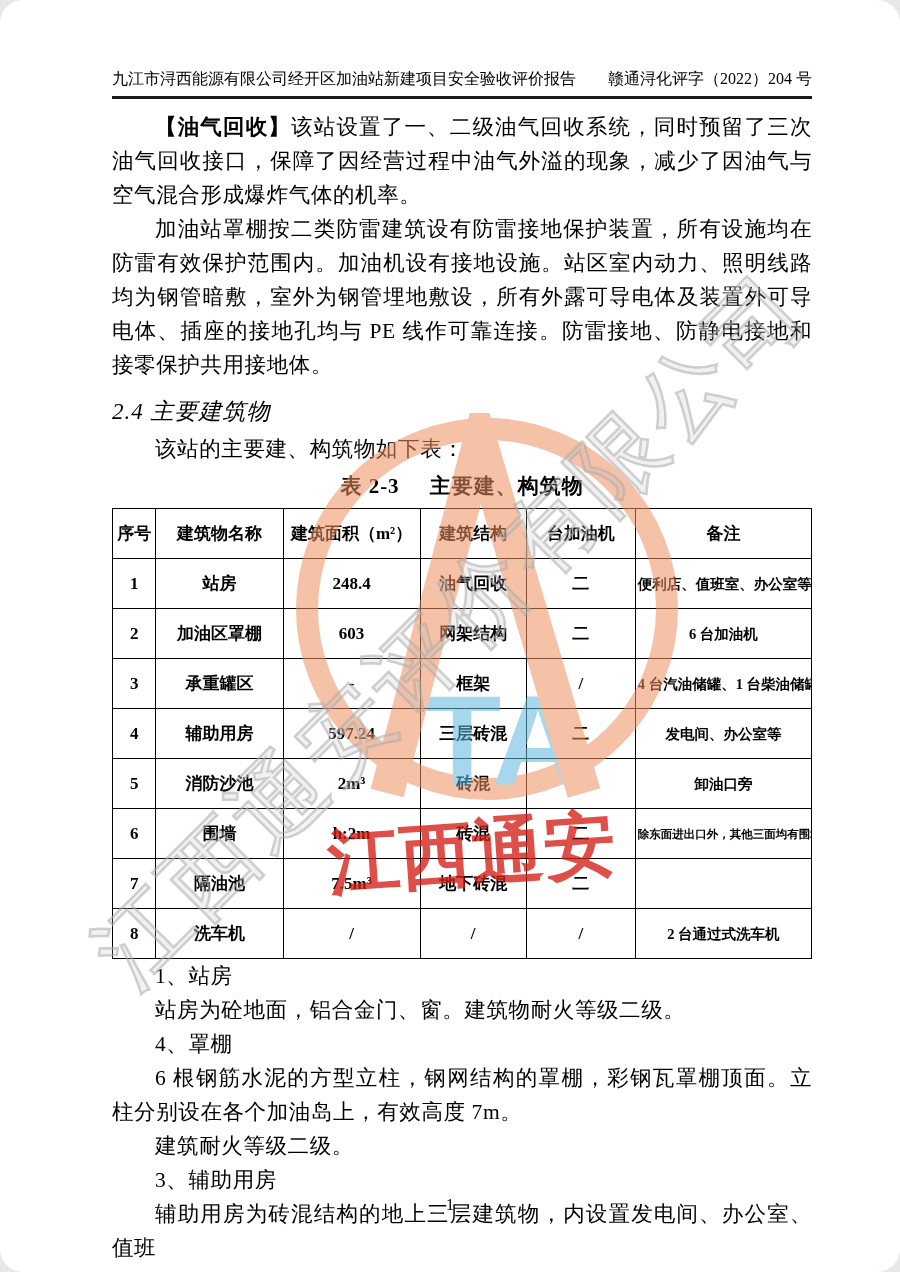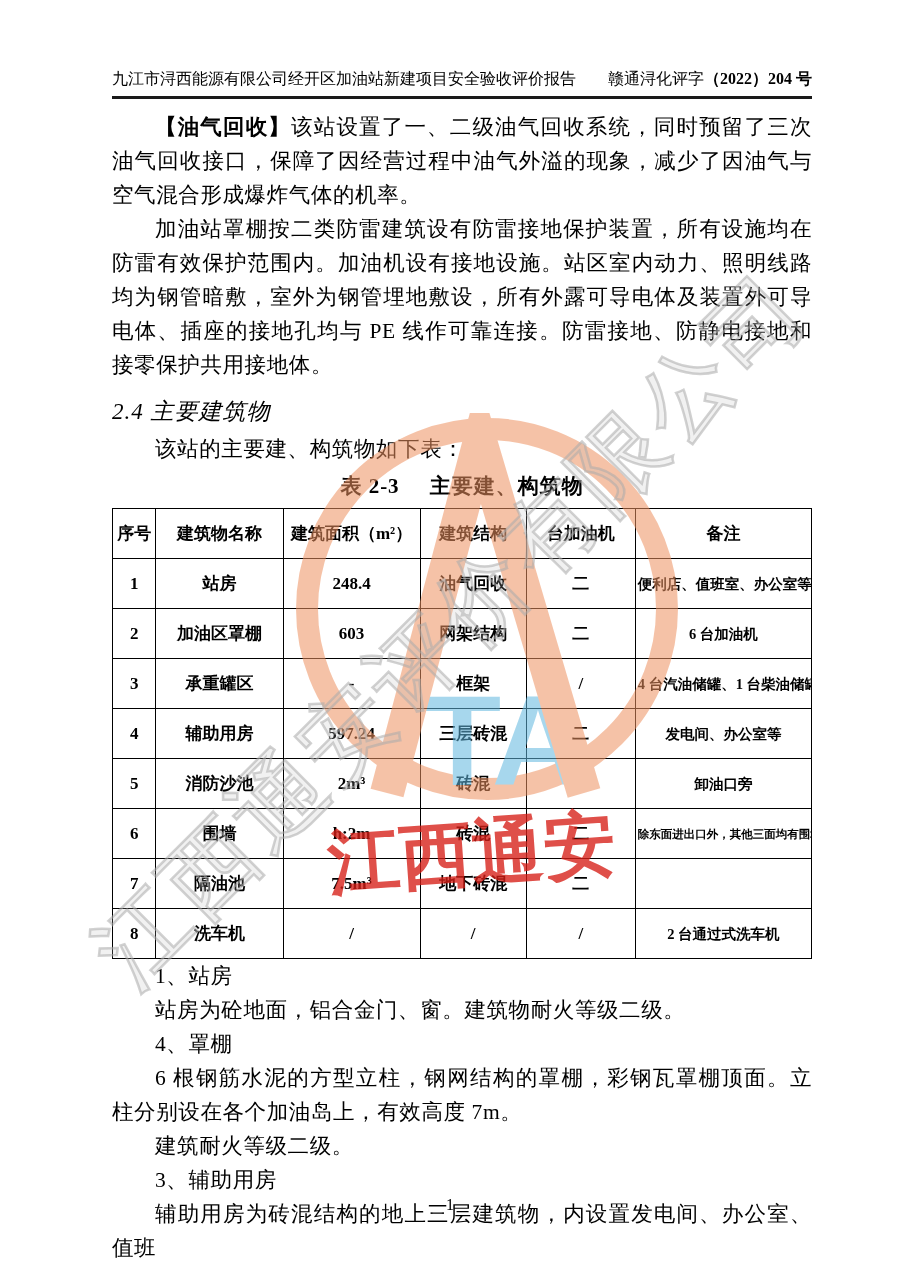--- a/index.html
+++ b/index.html
@@ -1,28 +1,28 @@
 <!DOCTYPE html>
 <html><head>
 <meta charset="utf-8">
 <style>
   html,body{margin:0;padding:0;background:#e8e8e8;}
   .page{
     position:relative; width:900px; height:1272px; background:#ffffff;
     margin:0 auto; overflow:hidden;
-    font-family:"Liberation Serif","DejaVu Serif",serif; color:#000;
+    font-family:"Liberation Serif","DejaVu Serif",serif; color:#000;border-radius:23px;
   }
   
   .header{
     position:absolute; left:112px; right:88px; top:68px;
     display:flex; justify-content:space-between; align-items:flex-end;
     font-size:16px; line-height:22px;
     border-bottom:3px solid #1a1a1a; padding-bottom:6px;
   }
-  .header .docno b{font-weight:bold;margin-top:15px;}
+  .header .docno b{font-weight:normal;margin-top:15px;}
   
   .content{
     position:absolute; left:112px; right:88px; top:110px;
     font-size:21.5px; line-height:34px; letter-spacing:0.6px;
     text-align:justify;
   }
   .content p{margin:0; text-indent:2em;}
   .lbl{font-weight:bold;}
   h2.sec{
     font-size:23px; font-weight:normal; font-style:italic;

